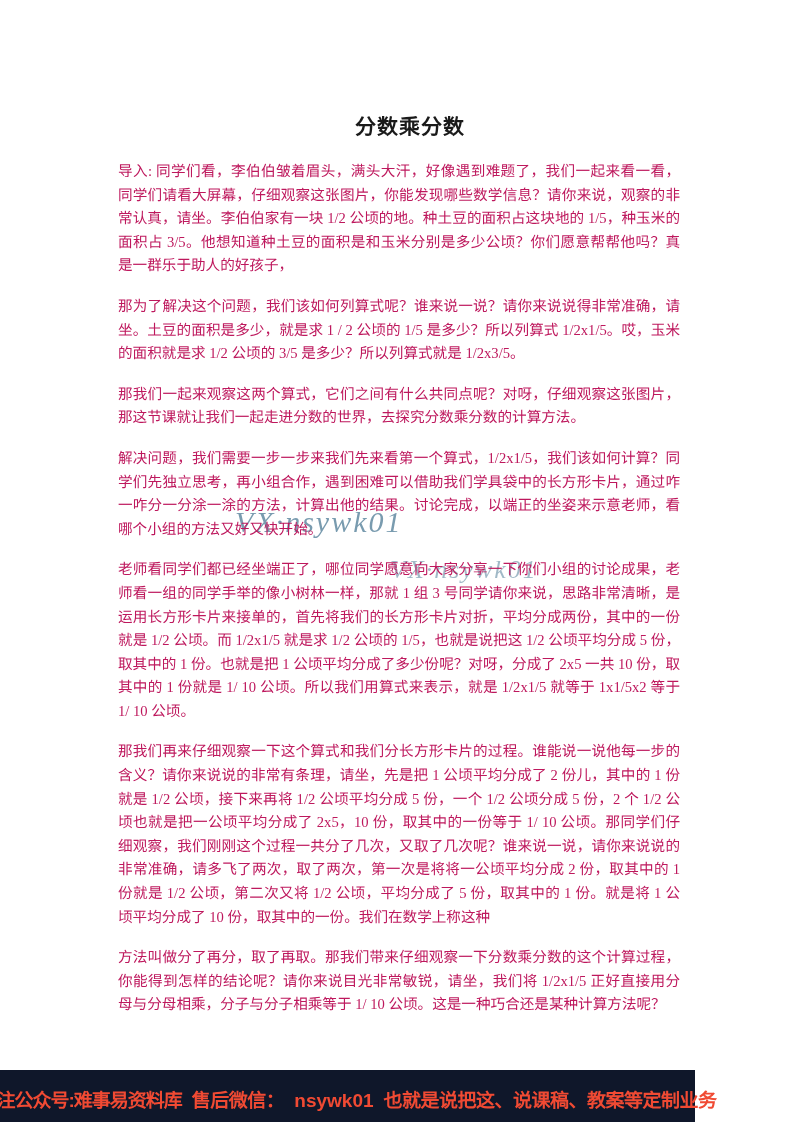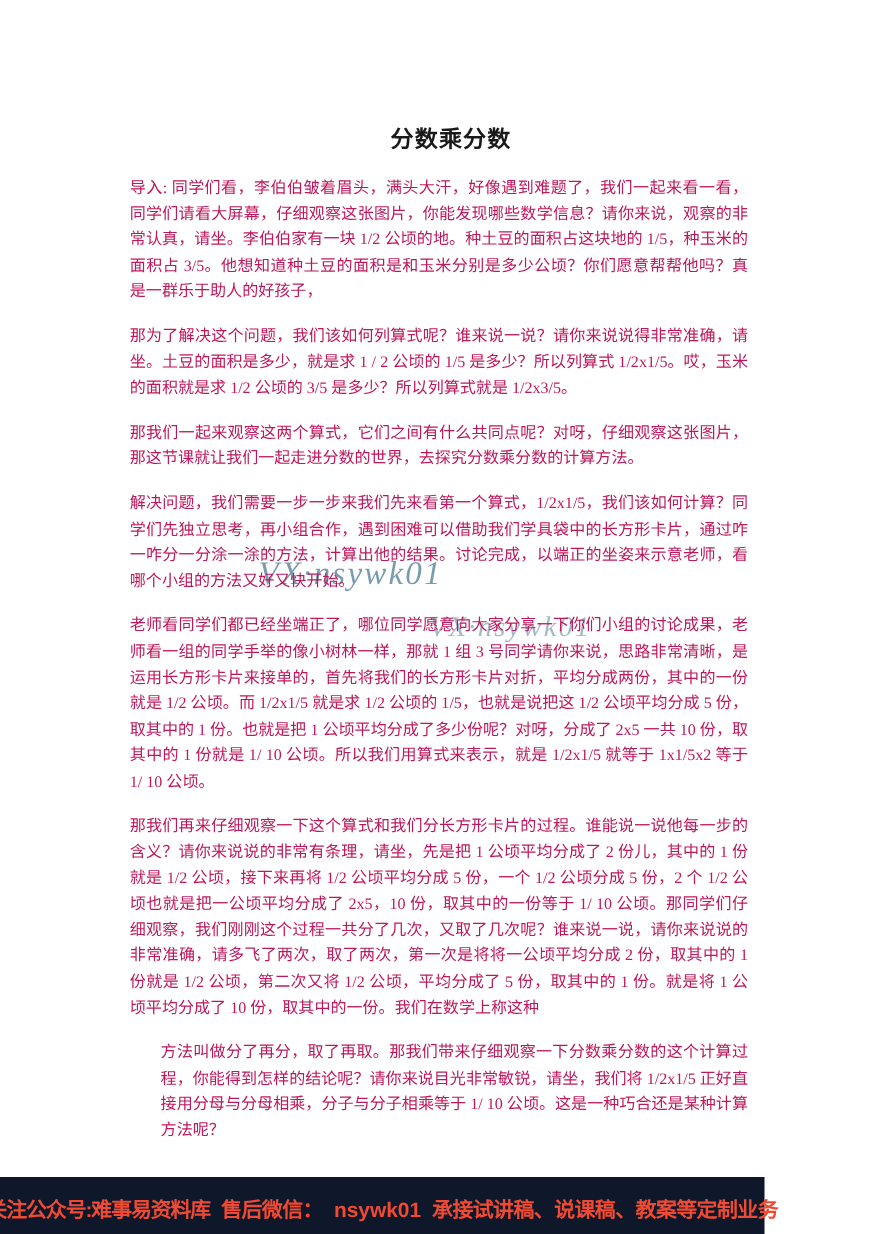--- a/index.html
+++ b/index.html
@@ -75,21 +75,21 @@
 
   .para {
     margin: 0 0 17px 0;
     font-size: 14.6px;
     line-height: 23.6px;
     color: #be185d;
     text-align: justify;
     text-justify: inter-ideograph;
     word-break: break-word;
   }
-  .para:last-child { margin-bottom: 0; margin-left: 28px; }
+  .para:last-child { margin-bottom: 0; }
 
   
   .footer-banner {
     position: absolute;
     left: 0;
     bottom: 0;
     width: 695px;
     height: 52px;
     display: flex;
     align-items: center;
@@ -140,17 +140,17 @@
       <p class="para">方法叫做分了再分，取了再取。那我们带来仔细观察一下分数乘分数的这个计算过程，你能得到怎样的结论呢？请你来说目光非常敏锐，请坐，我们将 1/2x1/5 正好直接用分母与分母相乘，分子与分子相乘等于 1/ 10 公顷。这是一种巧合还是某种计算方法呢？</p>
     </div>
 
   </div>
 
   <div class="footer-banner">
     <div class="footer-line">
       <span class="seg-account">关注公众号:难事易资料库</span>
       <span class="seg-wechat-label">售后微信：</span>
       <span class="seg-wechat-id">nsywk01</span>
-      <span class="seg-services">承接试讲稿、说课稿、教案等定制业务</span>
+      <span class="seg-services">也就是说把这、说课稿、教案等定制业务</span>
     </div>
   </div>
 
 </div>
 
 </body></html>

